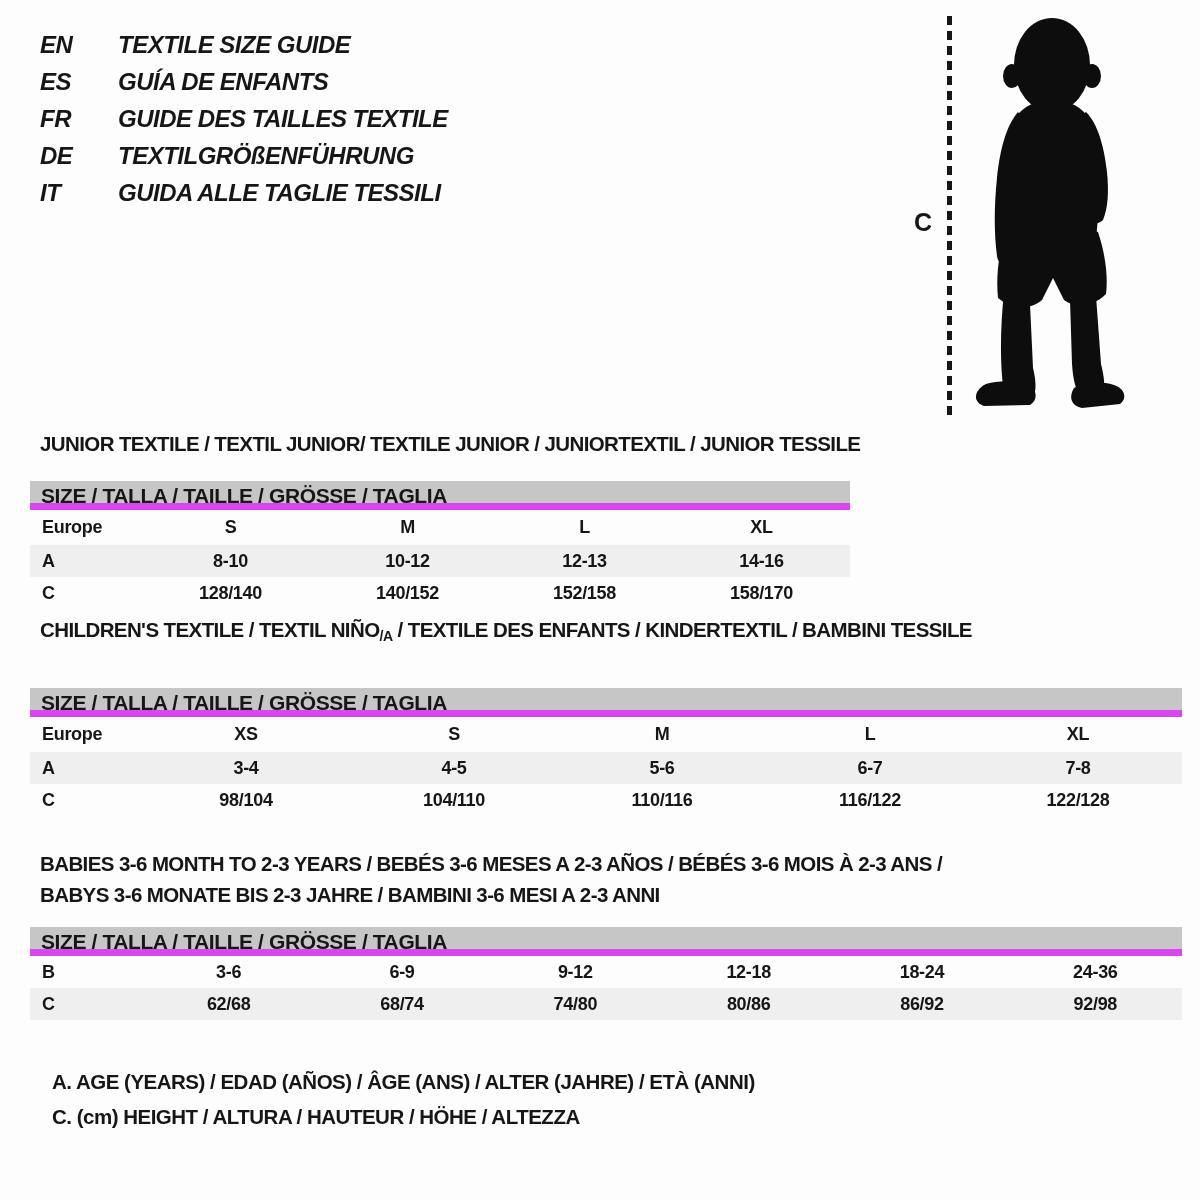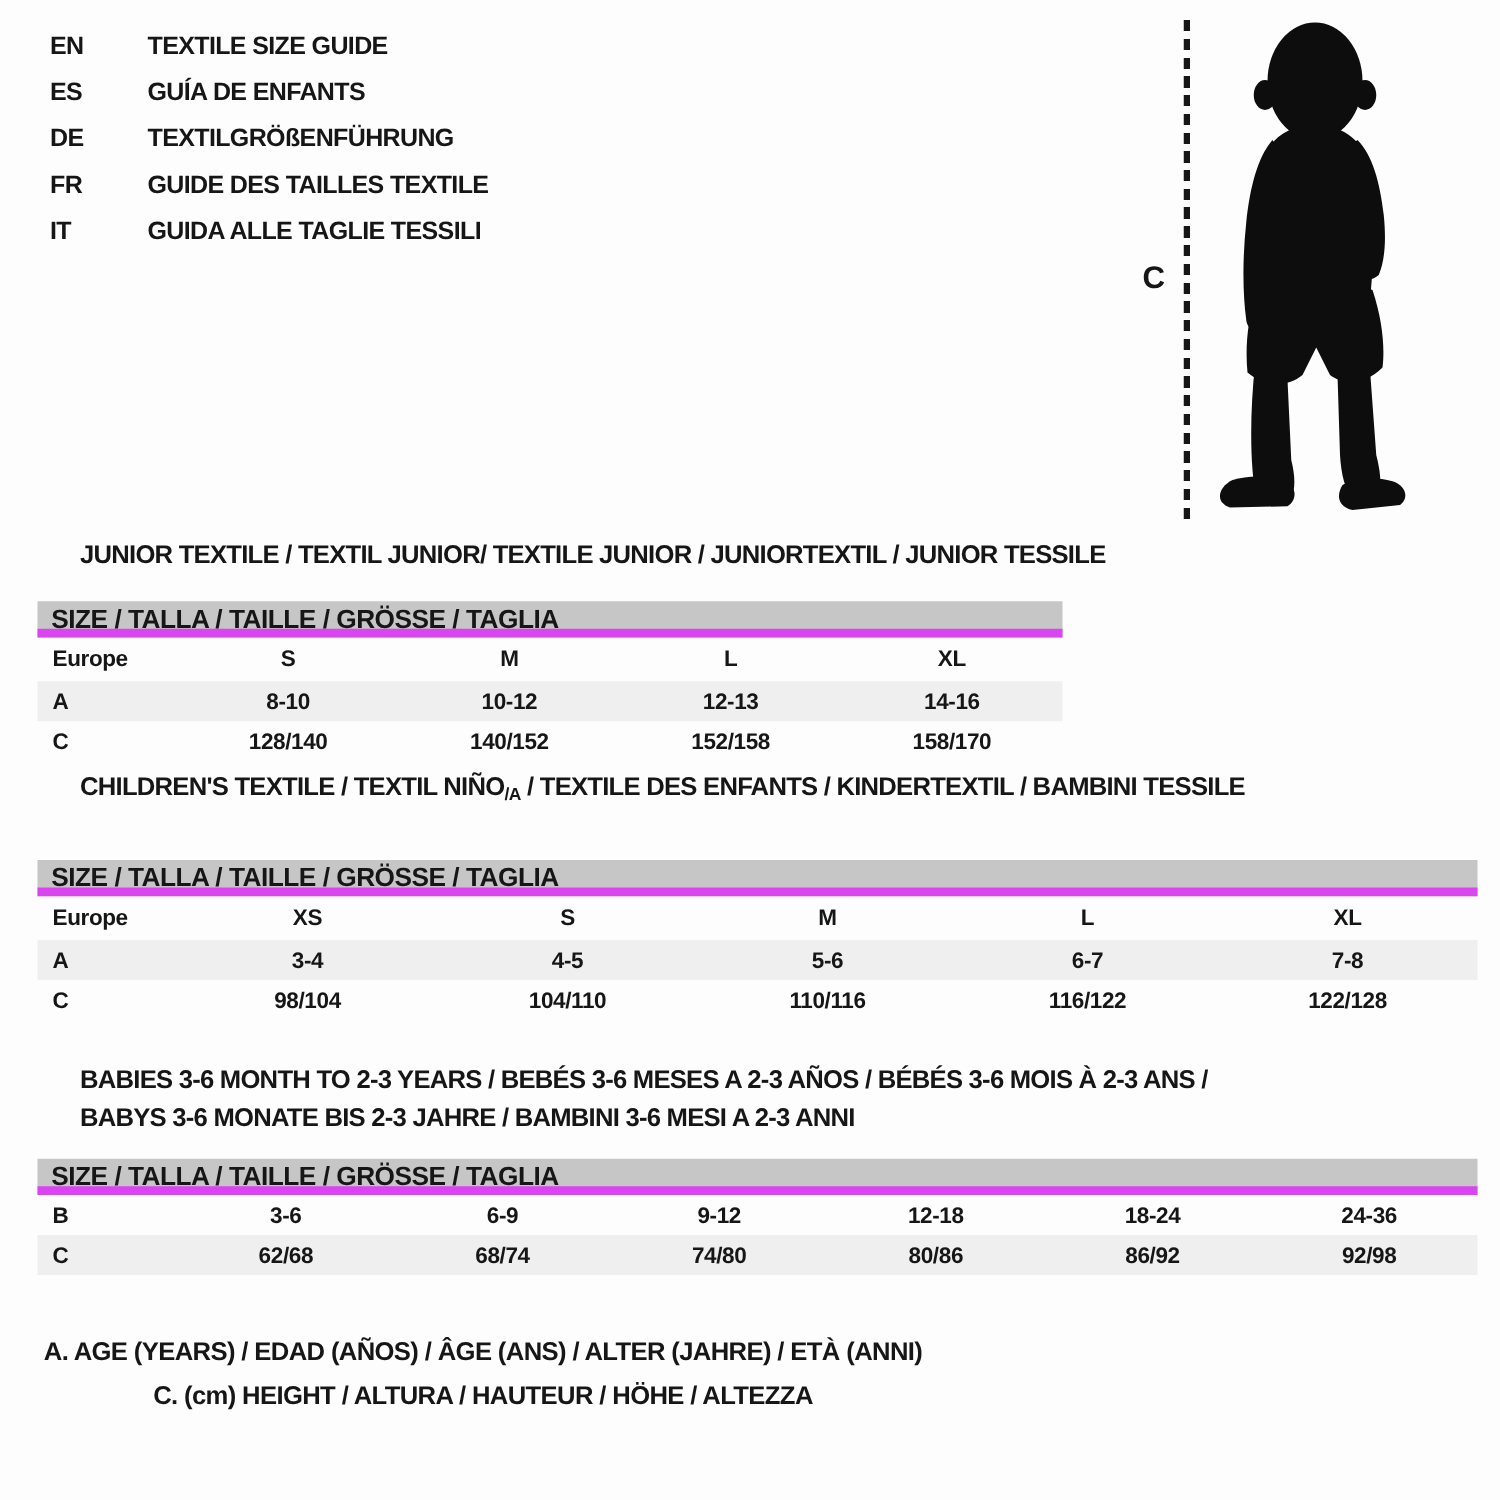--- a/index.html
+++ b/index.html
@@ -8,34 +8,34 @@
     background: #fdfdfd;
     font-family: "Liberation Sans", sans-serif;
     font-weight: bold;
     color: #161616;
     overflow: hidden;
   }
   .page { position: relative; width: 1200px; height: 1200px; }
 
   
   .lang-header { position: absolute; left: 40px; top: 26px; }
-  .lang-row { display: flex; height: 37px; align-items: flex-start; font-size: 20px; letter-spacing: -0.5px; }
+  .lang-row { display: flex; height: 37px; align-items: center; font-size: 24px; letter-spacing: -0.5px; font-style: italic; }
   .lang-code { width: 78px; flex: 0 0 78px; }
   .lang-title { white-space: nowrap; }
 
   
   .measure-label { position: absolute; left: 914px; top: 208px; font-size: 25px; }
   .dashed-line {
     position: absolute; left: 947px; top: 16px; width: 5px; height: 400px;
     background: repeating-linear-gradient(to bottom, #161616 0px, #161616 9px, transparent 9px, transparent 15px);
   }
   .silhouette { position: absolute; left: 960px; top: 8px; width: 180px; height: 412px; }
 
   
-  .section-title { position: absolute; left: 40px; font-size: 20.5px; letter-spacing: -0.6px; white-space: nowrap; margin-left: 24px; }
+  .section-title { position: absolute; left: 40px; font-size: 20.5px; letter-spacing: -0.6px; white-space: nowrap; }
   .title-junior { top: 432px; }
   .title-children { top: 618px; }
   .title-babies { top: 848px; line-height: 31px; }
   .sub-small { font-size: 14px; vertical-align: -4px; letter-spacing: -0.5px; }
 
   
   .sg-table { position: absolute; left: 30px; }
   .w-junior { width: 820px; }
   .w-wide { width: 1152px; }
   .tbl-junior { top: 481px; }
@@ -50,44 +50,44 @@
     box-sizing: border-box;
   }
   .t-row { display: flex; align-items: center; font-size: 18px; letter-spacing: -0.3px; }
   .header-row { height: 35px; }
   .data-row { height: 32px; }
   .shaded { background: #efefef; }
   .t-label { flex: 0 0 112px; width: 112px; padding-left: 12px; box-sizing: border-box; }
   .t-cell { flex: 1 1 0; text-align: center; }
 
   
-  .footnotes { position: absolute; left: 35px; top: 1064px; text-align: center; }
+  .footnotes { position: absolute; left: 52px; top: 1064px; }
   .footnote-line { height: 35px; line-height: 35px; font-size: 20.5px; letter-spacing: -0.5px; white-space: nowrap; }
 </style>
 </head>
 <body>
 
 <div class="page">
 
   <div class="lang-header">
     <div class="lang-row">
       <span class="lang-code">EN</span>
       <span class="lang-title">TEXTILE SIZE GUIDE</span>
     </div>
     <div class="lang-row">
       <span class="lang-code">ES</span>
       <span class="lang-title">GUÍA DE ENFANTS</span>
     </div>
     <div class="lang-row">
+      <span class="lang-code">FR</span>
+      <span class="lang-title">GUIDE DES TAILLES TEXTILE</span>
+    </div>
+    <div class="lang-row">
       <span class="lang-code">DE</span>
       <span class="lang-title">TEXTILGRÖßENFÜHRUNG</span>
-    </div>
-    <div class="lang-row">
-      <span class="lang-code">FR</span>
-      <span class="lang-title">GUIDE DES TAILLES TEXTILE</span>
     </div>
     <div class="lang-row">
       <span class="lang-code">IT</span>
       <span class="lang-title">GUIDA ALLE TAGLIE TESSILI</span>
     </div>
   </div>
 
   <span class="measure-label">C</span>
   <div class="dashed-line"></div>
   <svg class="silhouette" viewBox="0 0 180 412" xmlns="http://www.w3.org/2000/svg">

